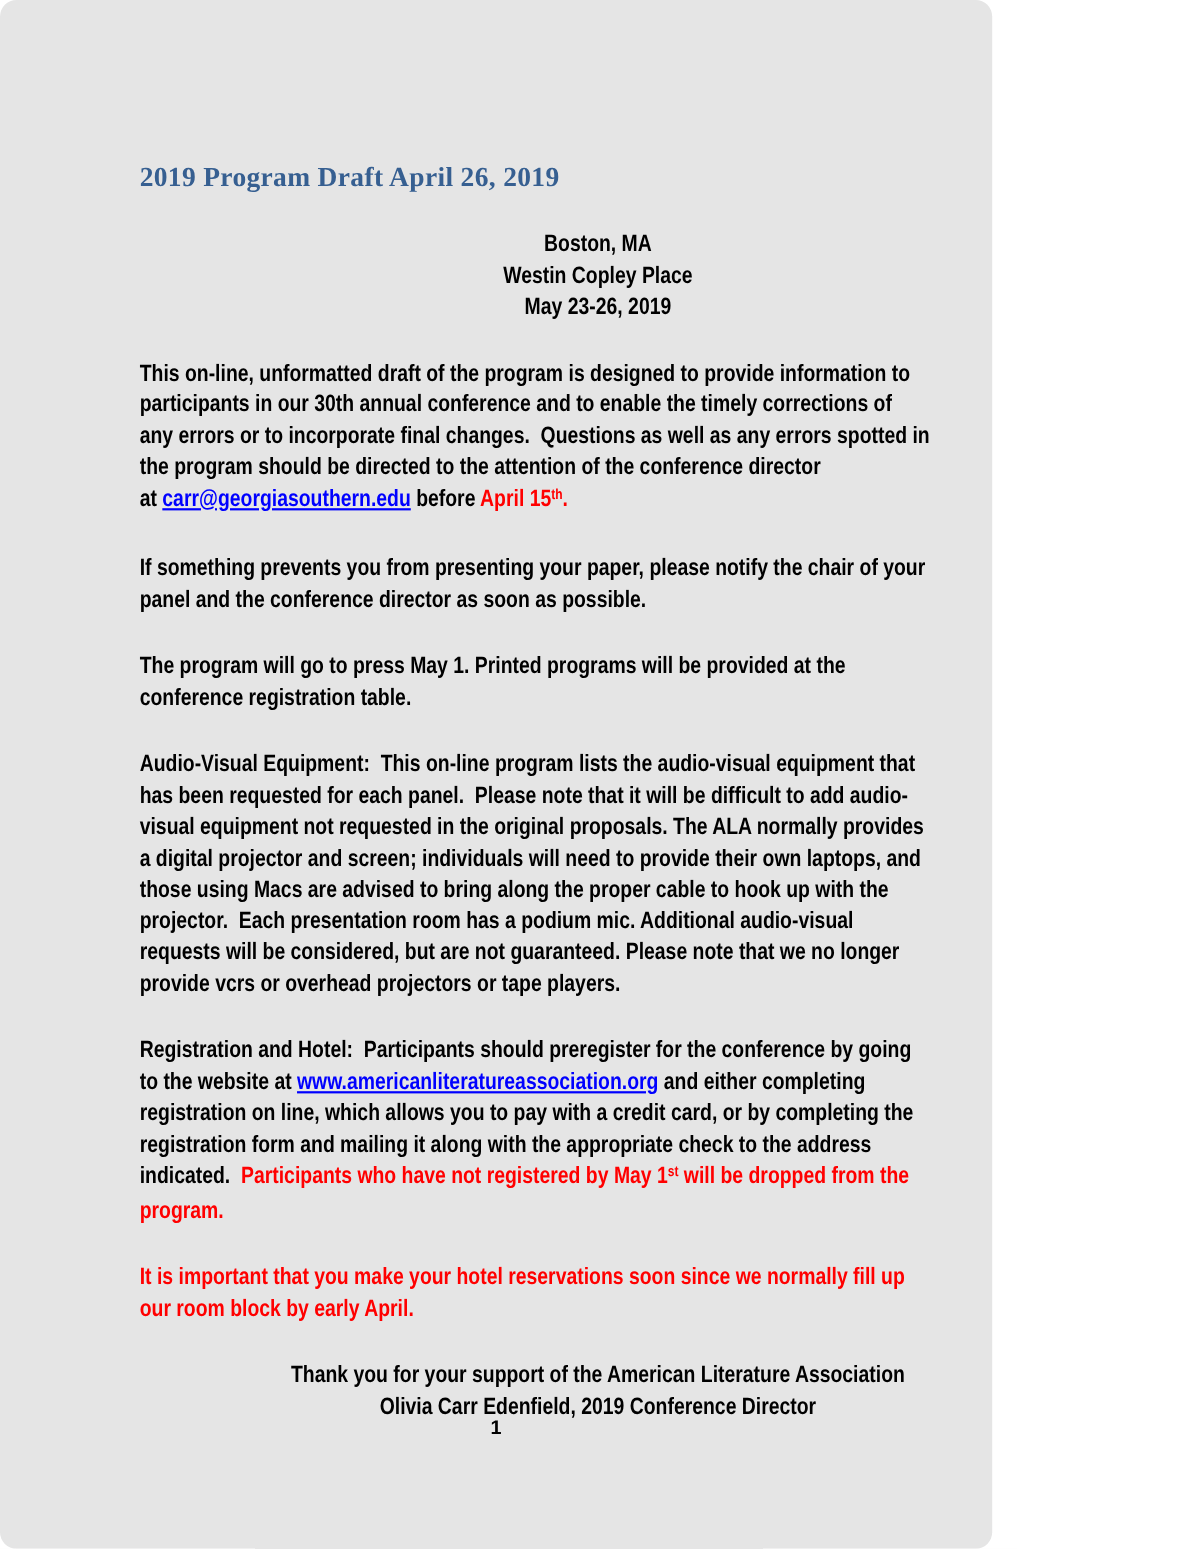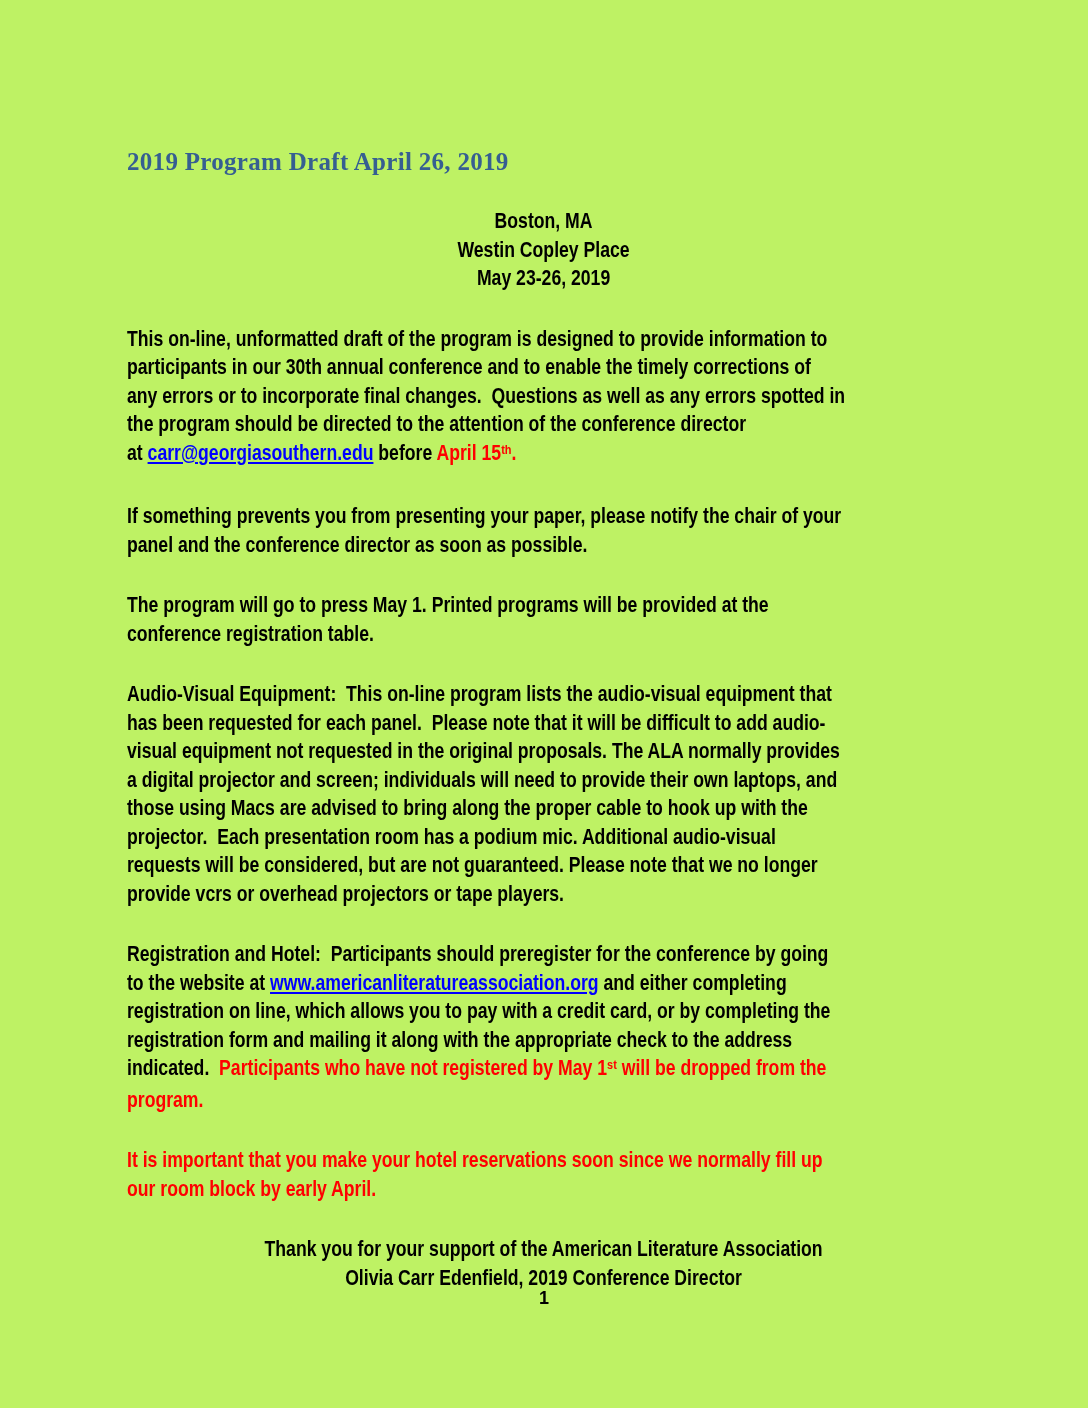--- a/index.html
+++ b/index.html
@@ -2,25 +2,26 @@
 <html><head>
 <meta charset="utf-8">
 <style>
   html, body {
     margin: 0;
     padding: 0;
     background: #ffffff;
   }
   .page {
     position: relative;
-    width: 1088px;
+    width: 902px;
     height: 1408px;
-    background: #bef264;
+    background: #e5e5e5;
     overflow: hidden;
     font-family: "Liberation Sans", sans-serif;
+    border-radius: 15px;
   }
   .title {
     position: absolute;
     left: 127px;
     top: 148px;
     margin: 0;
     font-family: "Liberation Serif", serif;
     font-weight: bold;
     font-size: 25px;
     color: #365F91;

